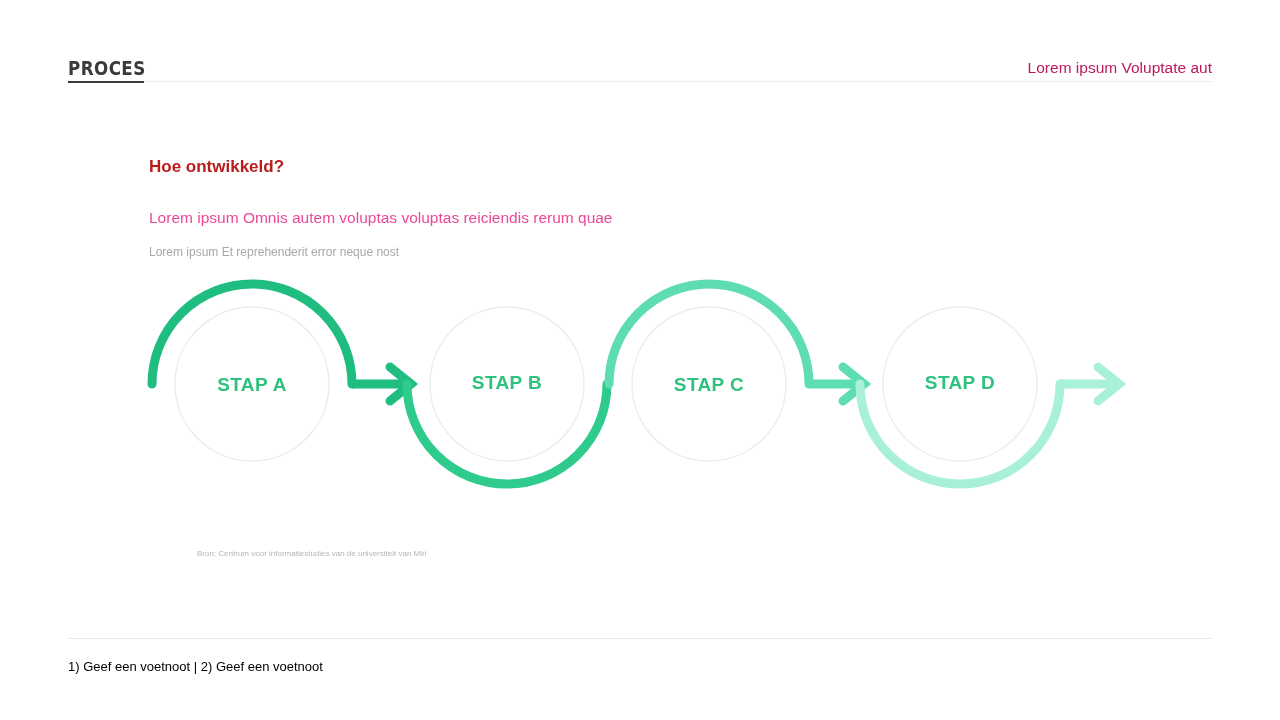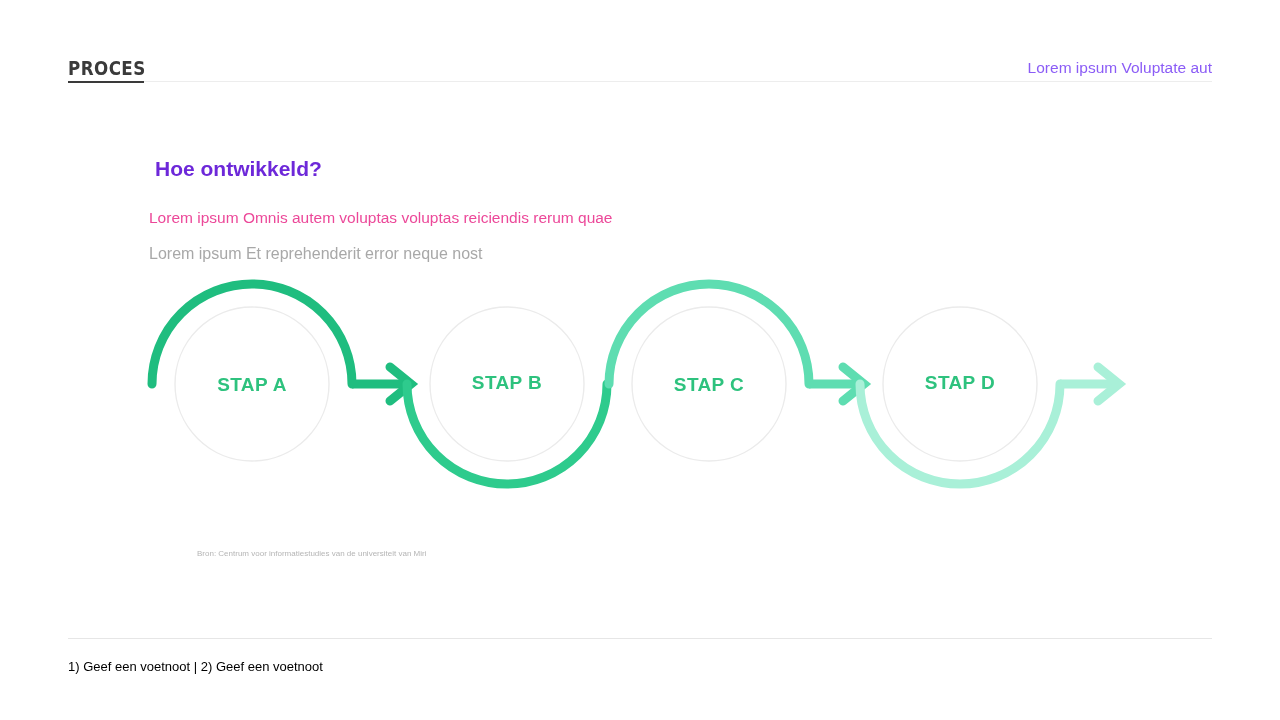--- a/index.html
+++ b/index.html
@@ -34,21 +34,21 @@
     font-family: "DejaVu Sans", sans-serif;
     transform: scaleX(0.88);
     transform-origin: left bottom;
     white-space: nowrap;
   }
   .header-right {
     position: absolute;
     right: 0;
     bottom: 9px;
     font-size: 15.5px;
-    color: #8b5cf6;
+    color: #be185d;
     font-weight: normal;
     white-space: nowrap;
   }
   .header-rule {
     position: absolute;
     left: 0;
     top: 29px;
     width: 100%;
     height: 1px;
     background: #ededed;
@@ -58,40 +58,40 @@
     left: 0;
     top: 29px;
     width: 76px;
     height: 2px;
     background: #3a3a3a;
   }
 
   
   .content-heading {
     position: absolute;
-    left: 155px;
+    left: 149px;
     top: 157px;
-    font-size: 21px;
+    font-size: 17px;
     font-weight: bold;
-    color: #6d28d9;
+    color: #b91c1c;
     white-space: nowrap;
   }
   .content-line1 {
     position: absolute;
     left: 149px;
     top: 209px;
     font-size: 15.5px;
     color: #ec4899;
     white-space: nowrap;
   }
   .content-line2 {
     position: absolute;
     left: 149px;
     top: 245px;
-    font-size: 16px;
+    font-size: 12px;
     color: #a8a8a8;
     white-space: nowrap;
   }
 
   
   .diagram {
     position: absolute;
     left: 130px;
     top: 264px;
     width: 1010px;

